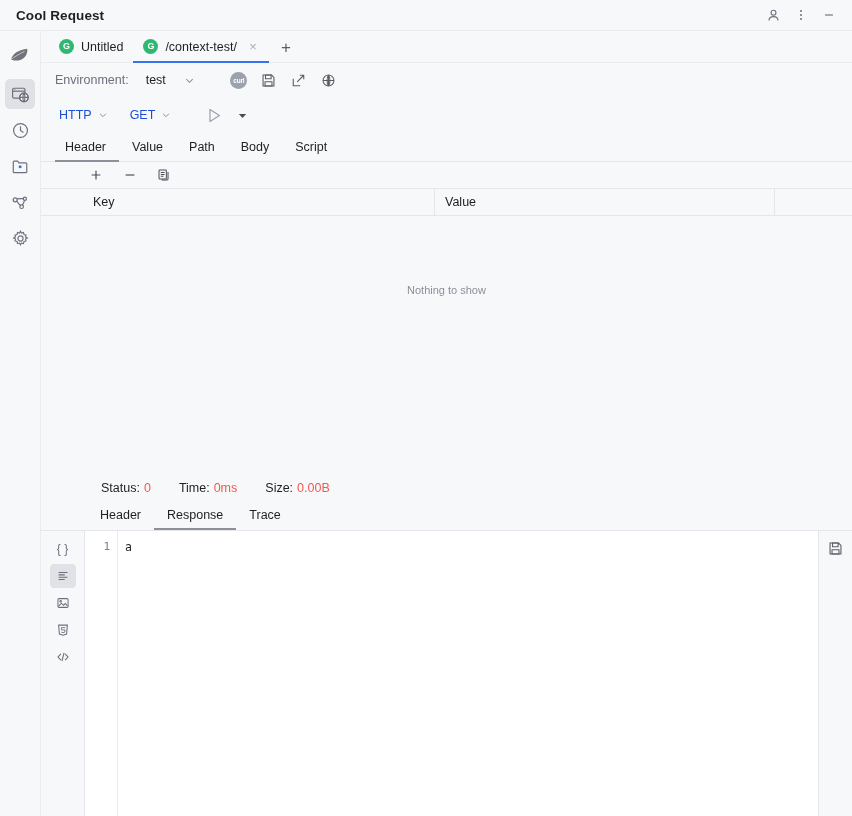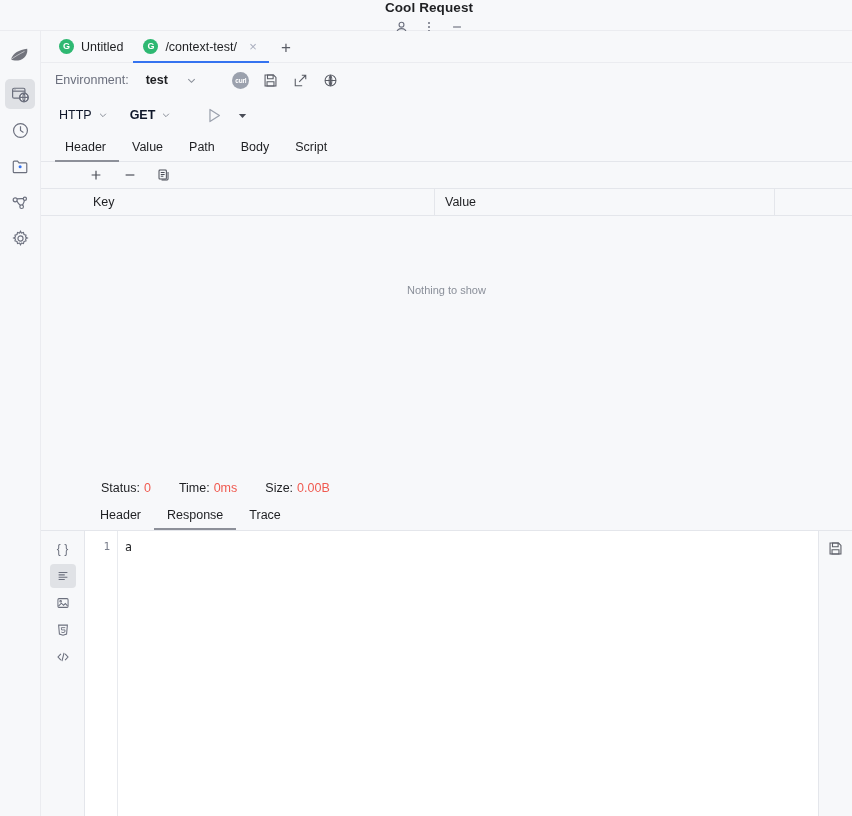--- a/index.html
+++ b/index.html
@@ -12,21 +12,20 @@
   }
   .app { width: 852px; height: 816px; display: flex; flex-direction: column; background: #f7f8fa; }
 
   
   .titlebar {
     height: 31px; min-height: 31px;
     background: #f7f8fa;
     display: flex; align-items: center;
     padding: 0 10px 0 16px;
     border-bottom: 1px solid #ebecf0;
-    flex-direction: column;
   }
   .title-text { font-size: 13.5px; font-weight: bold; letter-spacing: .1px; color: #1e1f22; }
   .title-spacer { flex: 1; }
   .title-btns { display: flex; align-items: center; gap: 2px; }
   .tbtn {
     width: 26px; height: 24px;
     display: flex; align-items: center; justify-content: center;
     color: #6c707e; border-radius: 3px;
   }
 
@@ -82,39 +81,39 @@
   }
 
   
   .envbar {
     height: 34px; min-height: 34px;
     display: flex; align-items: center;
     padding: 0 12px 0 14px; gap: 12px;
     background: #f7f8fa;
   }
   .env-label { font-size: 12.5px; color: #6c707e; margin-right: 5px; }
-  .env-val { font-size: 12.5px; color: #1e1f22; font-weight: bold; }
+  .env-val { font-size: 12.5px; color: #1e1f22; font-weight: normal; }
   .chev { margin-left: 6px; color: #8a8f99; display: inline-flex; }
   .env-ico-group { display: flex; align-items: center; gap: 10px; margin-left: 22px; }
   .eico { width: 20px; height: 20px; display: flex; align-items: center; justify-content: center; color: #5a5d66; }
   .curl-badge {
     width: 17px; height: 17px; border-radius: 50%;
     background: #9ba1ad; color: #fff;
     font-size: 6.5px; font-weight: bold;
     display: flex; align-items: center; justify-content: center;
     letter-spacing: -.2px;
   }
 
   
   .urlbar { height: 36px; min-height: 36px; display: flex; align-items: center; padding: 0 6px 0 14px; gap: 0; }
   .proto, .method {
-    display: flex; align-items: center; font-size: 12.5px; color: #0f172a;
+    display: flex; align-items: center; font-size: 12.5px; color: #1d4ed8;
     padding: 3px 4px; border-radius: 3px;
   }
-  .method { margin-left: 14px; margin-right: 14px; font-weight: bold; }
+  .method { margin-left: 14px; margin-right: 14px; }
   .url-input {
     flex: 1; height: 26px; background: #ffffff;
     border: 1px solid #ffffff; border-radius: 3px;
     font-size: 12.5px; color: #1e1f22;
     padding: 0 9px; font-family: "Liberation Sans", sans-serif;
     outline: none;
   }
   .send-btn { width: 30px; height: 28px; display: flex; align-items: center; justify-content: center; margin-left: 10px; color: #9ba1ad; }
   .send-arrow { width: 26px; height: 28px; display: flex; align-items: center; justify-content: center; color: #4a4d57; }
 

